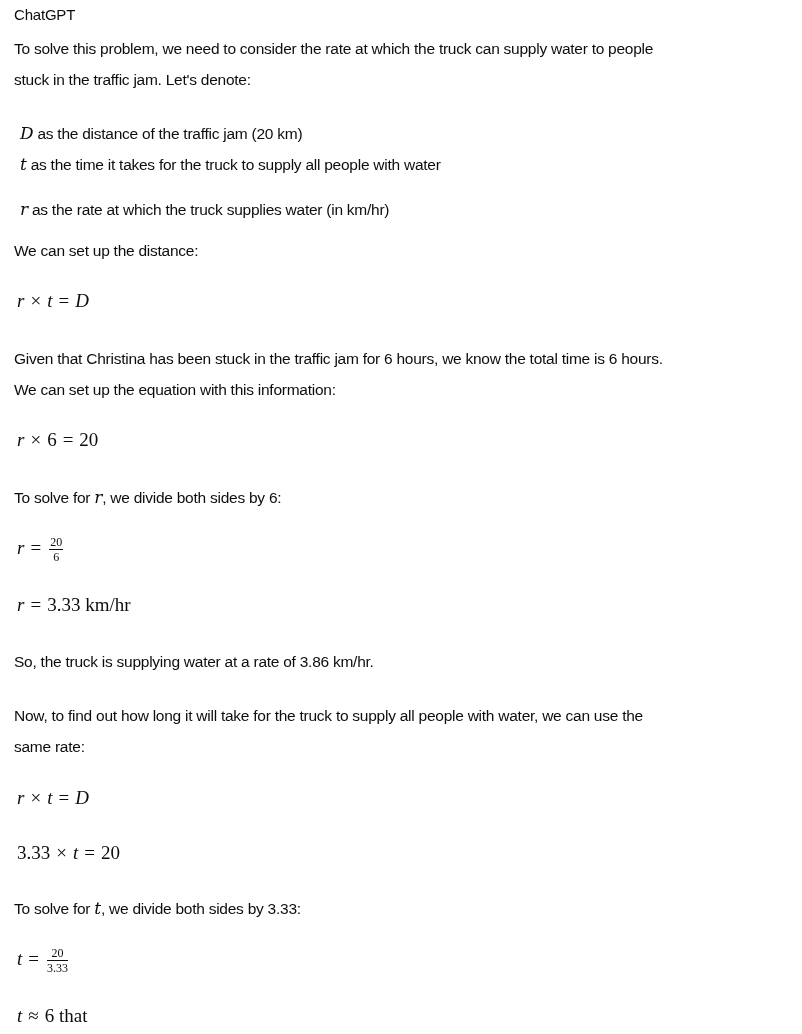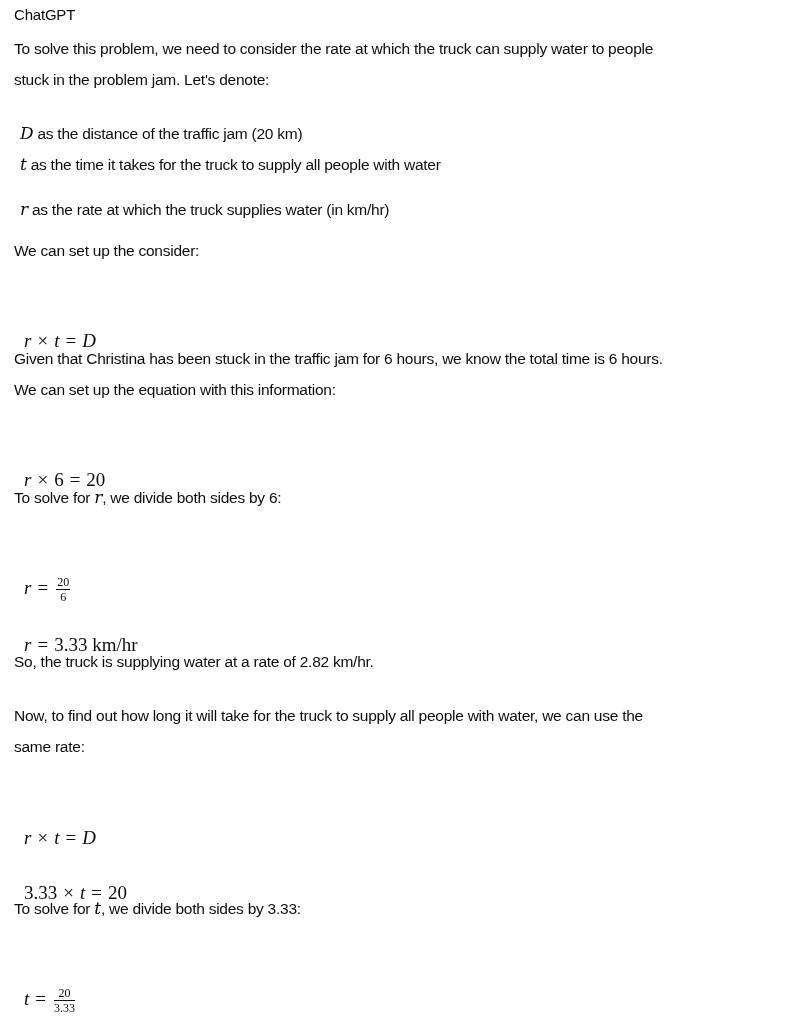--- a/index.html
+++ b/index.html
@@ -16,52 +16,51 @@
   .p {
     position: absolute; left: 14px; font-size: 15.5px; line-height: 31px;
     letter-spacing: -0.25px; white-space: nowrap;
   }
   .li {
     position: absolute; left: 20px; font-size: 15.5px; line-height: 31px;
     letter-spacing: -0.25px; white-space: nowrap;
   }
   .m { font-family: "DejaVu Serif", "Liberation Serif", serif; font-style: italic; font-size: 17px; }
   .eq {
-    position: absolute; left: 24px;
+    position: absolute; left: 17px;
     font-family: "Liberation Serif", "DejaVu Serif", serif; font-size: 19px;
     white-space: nowrap;
-    margin-top: 40px;
   }
   .eq i { font-style: italic; }
   .op { margin: 0 6px; font-style: normal; }
   .frac { display: inline-block; vertical-align: middle; text-align: center; font-size: 12px; line-height: 12px; margin-left: 2px; }
   .frac .num { display: block; border-bottom: 1px solid #0d0d0d; padding: 0 1px 1px; }
   .frac .den { display: block; padding-top: 1px; }
   .rm { font-style: normal; }
 </style>
 </head>
 <body>
 
 <div class="wrap">
   <div class="author">ChatGPT</div>
 
   <div class="p" style="top:33px">To solve this problem, we need to consider the rate at which the truck can supply water to people</div>
-  <div class="p" style="top:64px">stuck in the problem jam. Let's denote:</div>
+  <div class="p" style="top:64px">stuck in the traffic jam. Let's denote:</div>
 
   <div class="li" style="top:118px">
     <span class="m">D</span><span> as the distance of the traffic jam (20 km)</span>
   </div>
   <div class="li" style="top:149px">
     <span class="m">t</span><span> as the time it takes for the truck to supply all people with water</span>
   </div>
   <div class="li" style="top:194px">
     <span class="m">r</span><span> as the rate at which the truck supplies water (in km/hr)</span>
   </div>
 
-  <div class="p" style="top:235px">We can set up the consider:</div>
+  <div class="p" style="top:235px">We can set up the distance:</div>
 
   <div class="eq" style="top:290px">
     <i>r</i><span class="op">×</span><i>t</i><span class="op">=</span><i>D</i>
   </div>
 
   <div class="p" style="top:343px">Given that Christina has been stuck in the traffic jam for 6 hours, we know the total time is 6 hours.</div>
   <div class="p" style="top:374px">We can set up the equation with this information:</div>
 
   <div class="eq" style="top:429px">
     <i>r</i><span class="op">×</span><span>6</span><span class="op">=</span><span>20</span>
@@ -72,21 +71,21 @@
   </div>
 
   <div class="eq" style="top:536px">
     <i>r</i><span class="op">=</span><span class="frac"><span class="num">20</span><span class="den">6</span></span>
   </div>
 
   <div class="eq" style="top:594px">
     <i>r</i><span class="op">=</span><span>3.33</span>&nbsp;<span class="rm">km/hr</span>
   </div>
 
-  <div class="p" style="top:646px">So, the truck is supplying water at a rate of 2.82 km/hr.</div>
+  <div class="p" style="top:646px">So, the truck is supplying water at a rate of 3.86 km/hr.</div>
 
   <div class="p" style="top:700px">Now, to find out how long it will take for the truck to supply all people with water, we can use the</div>
   <div class="p" style="top:731px">same rate:</div>
 
   <div class="eq" style="top:787px">
     <i>r</i><span class="op">×</span><i>t</i><span class="op">=</span><i>D</i>
   </div>
 
   <div class="eq" style="top:842px">
     <span>3.33</span><span class="op">×</span><i>t</i><span class="op">=</span><span>20</span>

